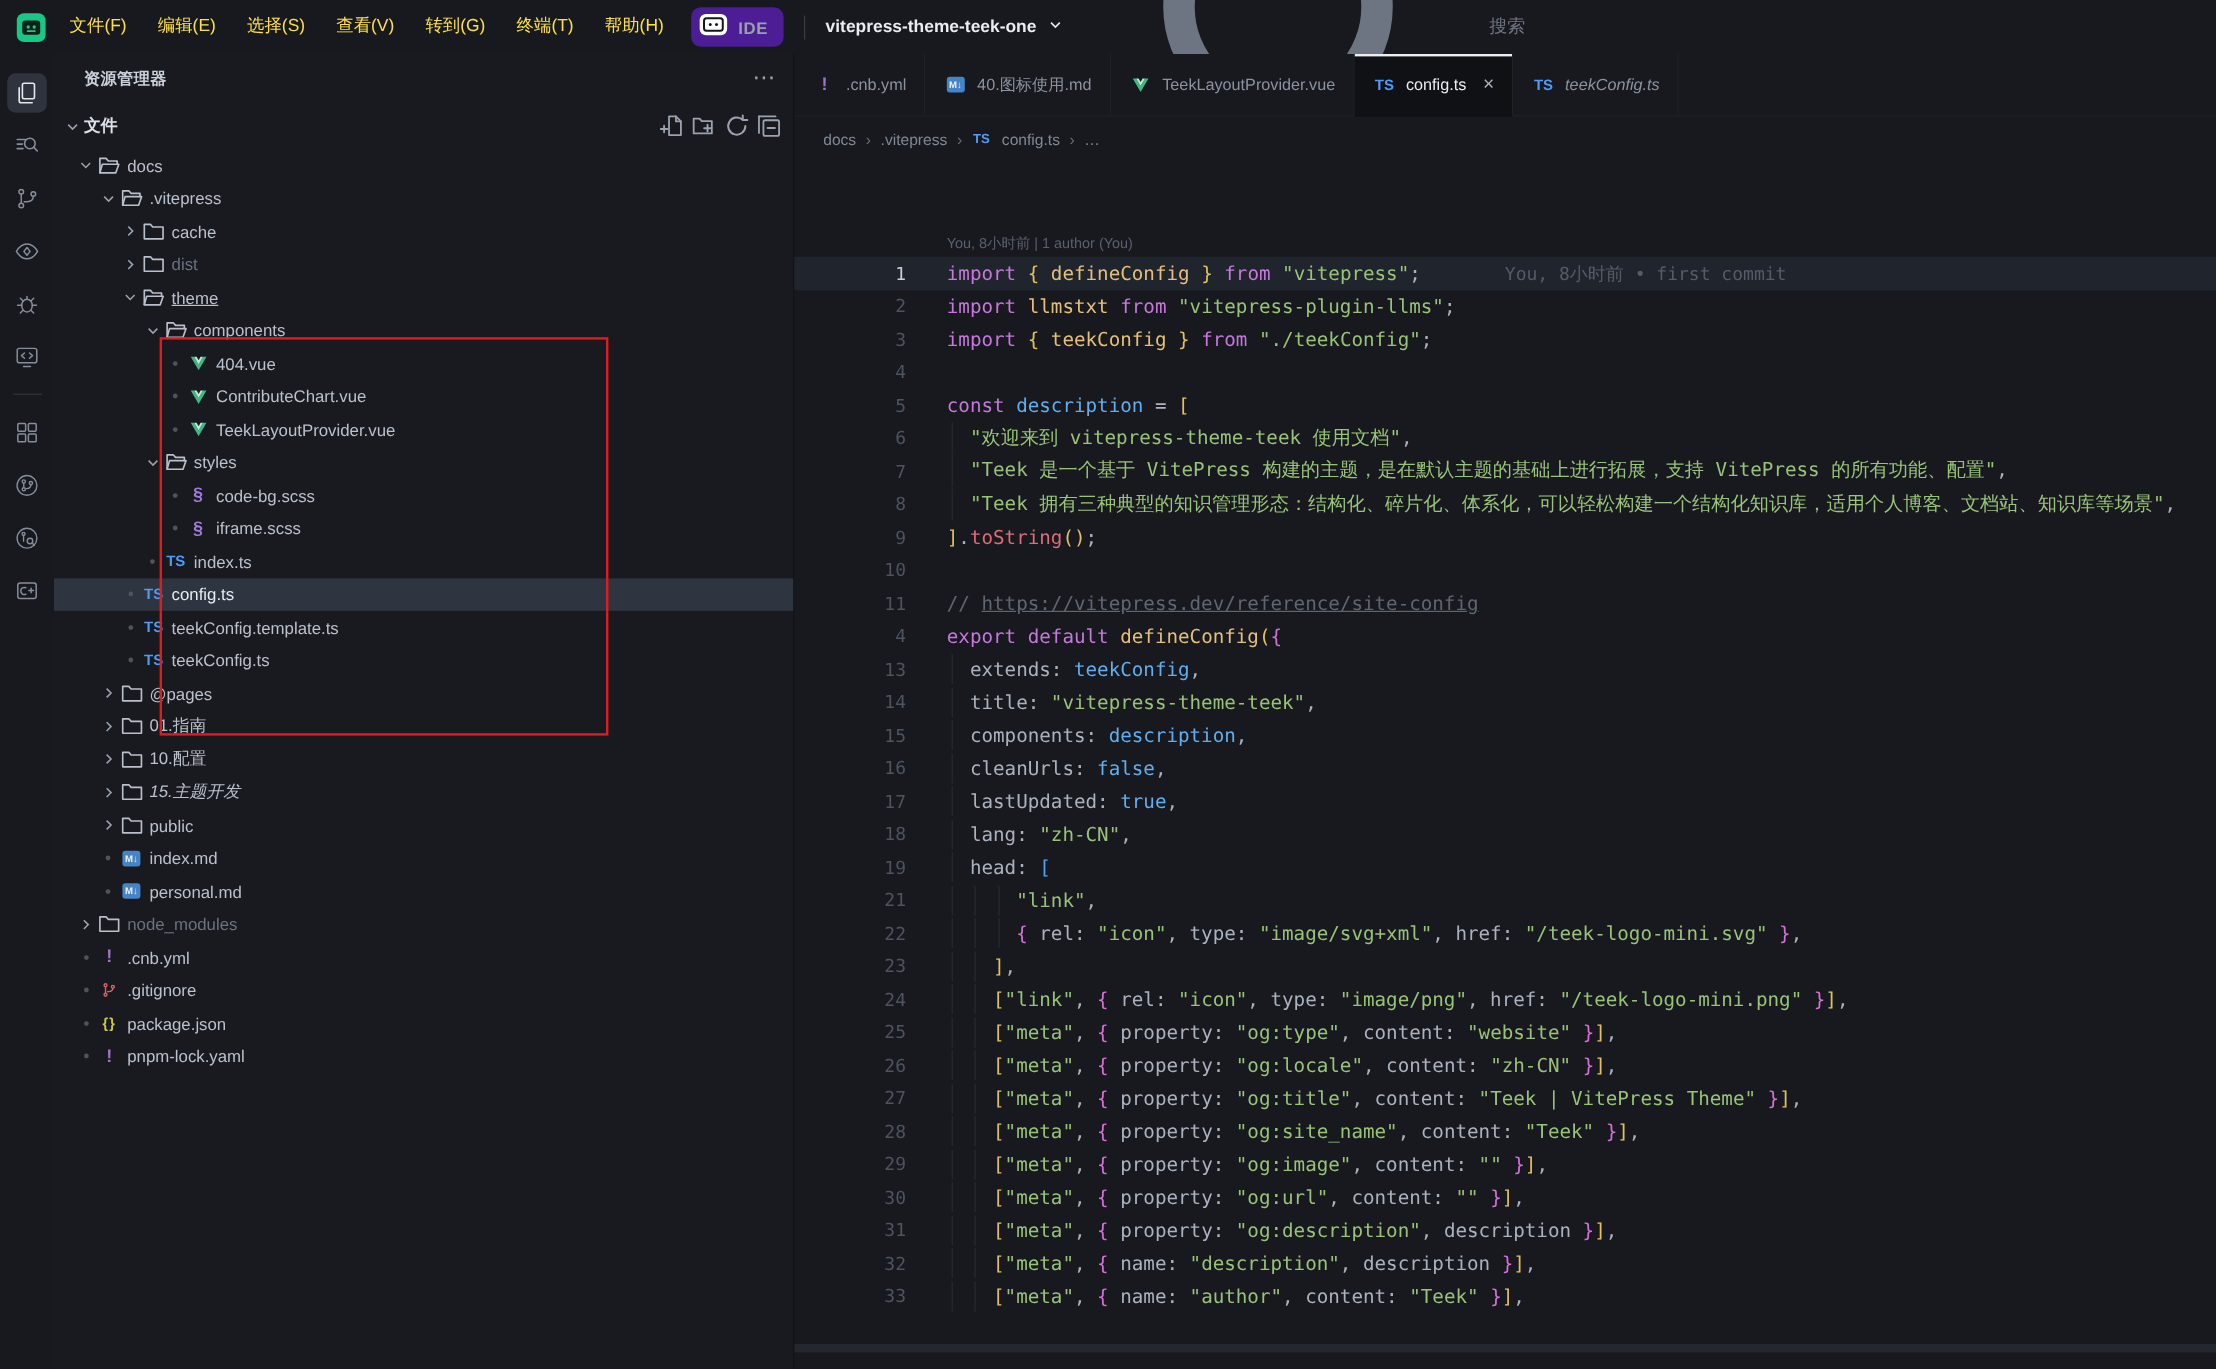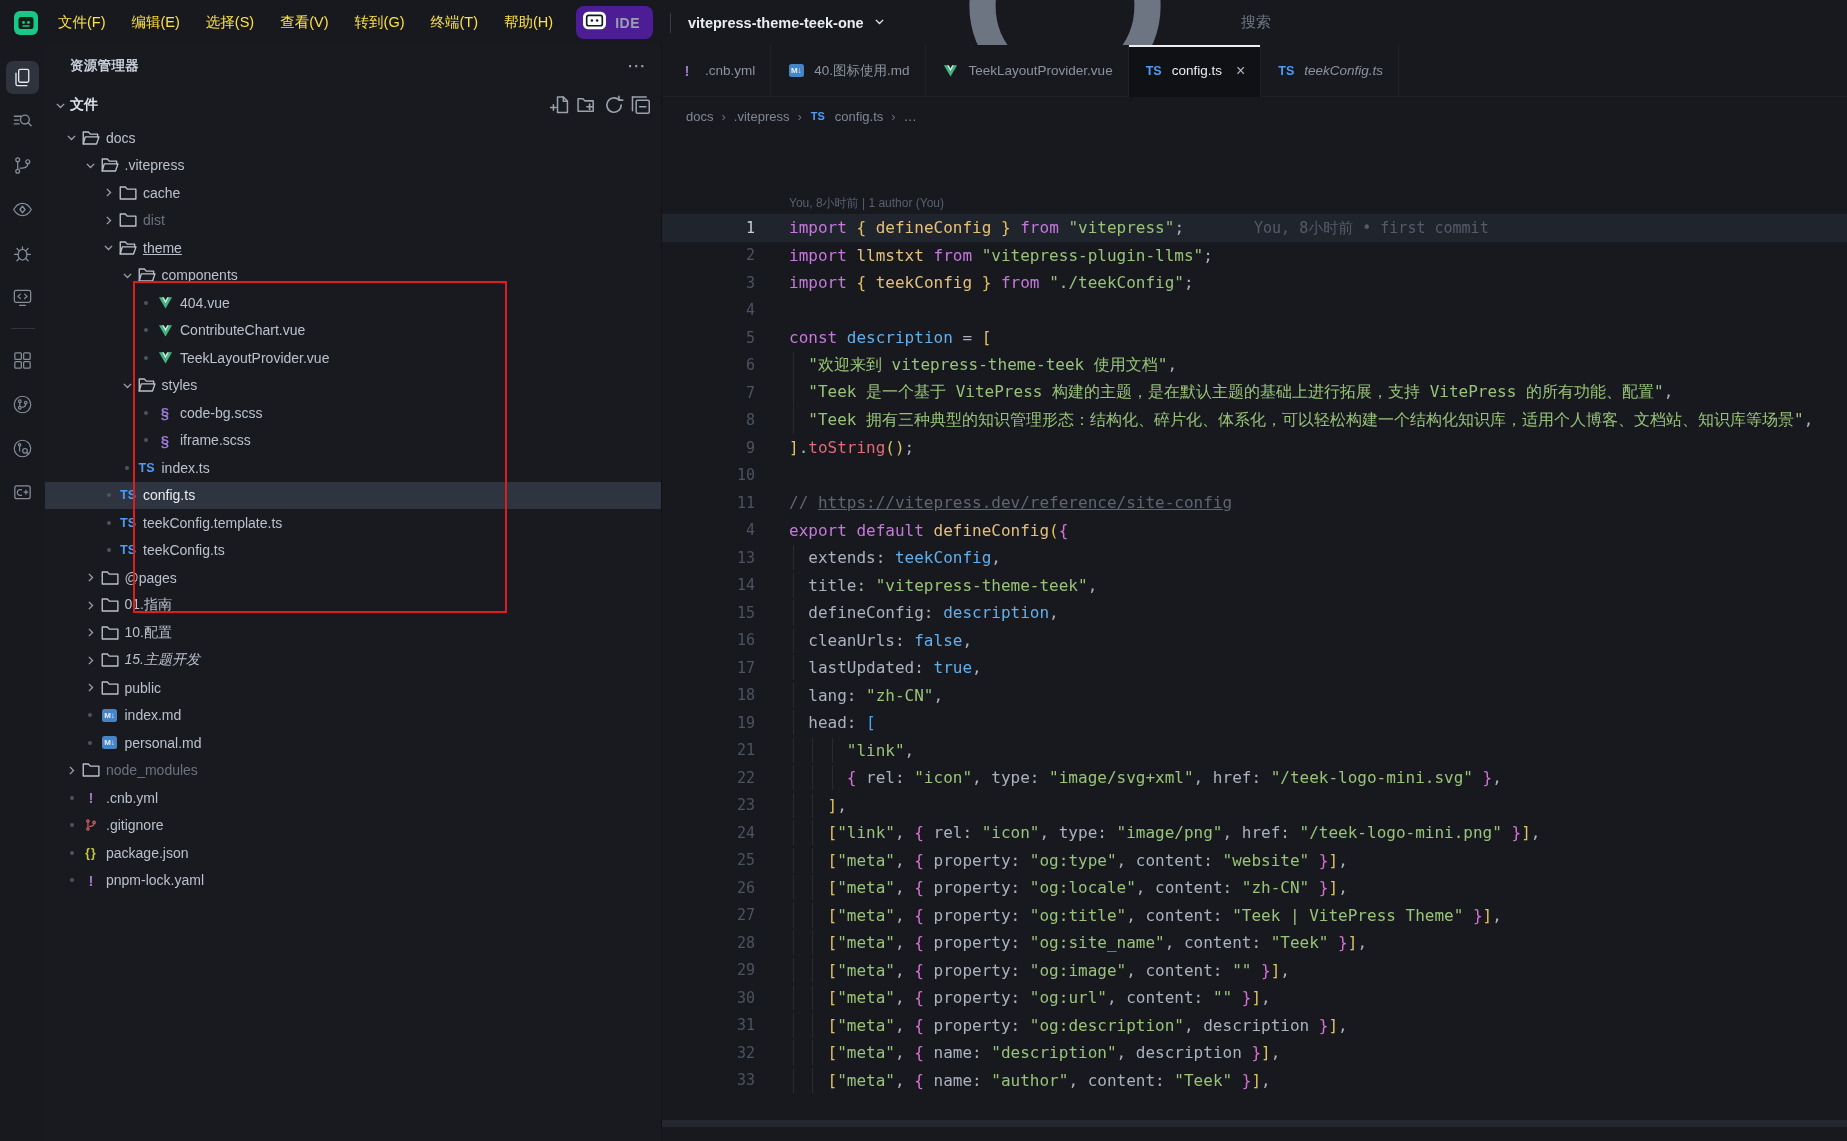--- a/index.html
+++ b/index.html
@@ -722,21 +722,21 @@
           <div class="cline">
             <span class="ln">13</span>
             <span class="lc"><i class="iguide" style="left: 4px;"></i><span class="pun">  extends: </span><span class="var">teekConfig</span><span class="pun">,</span></span>
           </div>
           <div class="cline">
             <span class="ln">14</span>
             <span class="lc"><i class="iguide" style="left: 4px;"></i><span class="pun">  title: </span><span class="str">"vitepress-theme-teek"</span><span class="pun">,</span></span>
           </div>
           <div class="cline">
             <span class="ln">15</span>
-            <span class="lc"><i class="iguide" style="left: 4px;"></i><span class="pun">  defineConfig: </span><span class="var">description</span><span class="pun">,</span></span>
+            <span class="lc"><i class="iguide" style="left: 4px;"></i><span class="pun">  components: </span><span class="var">description</span><span class="pun">,</span></span>
           </div>
           <div class="cline">
             <span class="ln">16</span>
             <span class="lc"><i class="iguide" style="left: 4px;"></i><span class="pun">  cleanUrls: </span><span class="var">false</span><span class="pun">,</span></span>
           </div>
           <div class="cline">
             <span class="ln">17</span>
             <span class="lc"><i class="iguide" style="left: 4px;"></i><span class="pun">  lastUpdated: </span><span class="var">true</span><span class="pun">,</span></span>
           </div>
           <div class="cline">

